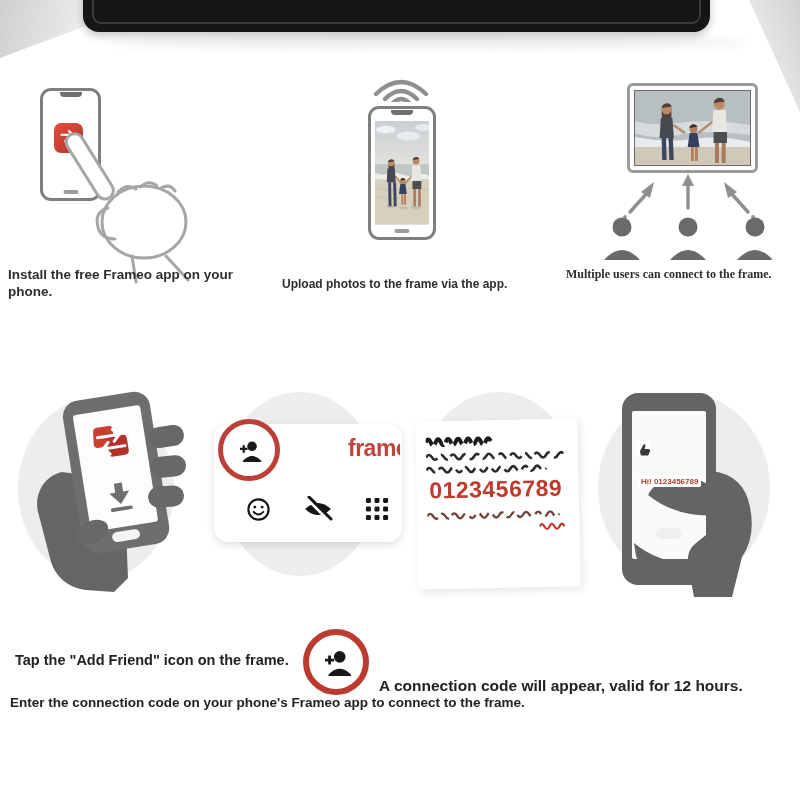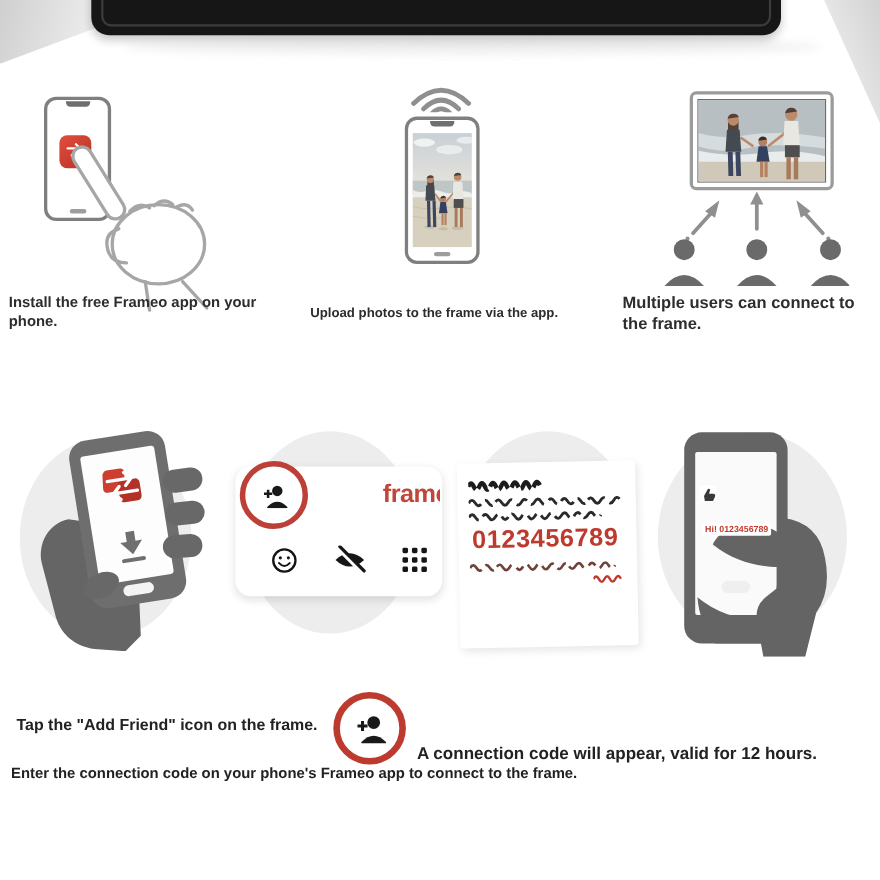--- a/index.html
+++ b/index.html
@@ -33,21 +33,21 @@
   .p2{left:368px;top:106px;width:62px;height:128px;}
   .photo2{position:absolute;left:4px;right:4px;top:12px;bottom:13px;}
   .frame3{left:627px;top:83px;width:117px;height:76px;border:3px solid #9b9b9b;border-radius:6px;
     background:#fff;padding:4px;z-index:3;}
   .frame3-photo{width:100%;height:100%;border:1px solid #6a6a6a;box-sizing:border-box;}
 
   
   .cap{font-weight:700;line-height:1.25;z-index:4;}
   .cap1{left:8px;top:267px;width:252px;font-size:13.5px;}
   .cap2{left:282px;top:277px;width:260px;font-size:12px;white-space:nowrap;}
-  .cap3{left:566px;top:267px;width:226px;font-size:15px;}
+  .cap3{left:566px;top:267px;width:226px;font-size:12px;font-family:Liberation Serif, serif;}
 
   
   .ell{background:#ededed;border-radius:50%;z-index:1;}
   .e1{left:18px;top:398px;width:156px;height:182px;}
   .e2{left:222px;top:392px;width:156px;height:184px;}
   .e3{left:420px;top:392px;width:156px;height:184px;}
   .e4{left:598px;top:393px;width:172px;height:190px;}
   .mid-svg{z-index:2;}
 
   .card1{left:214px;top:424px;width:188px;height:118px;background:#fff;border-radius:14px;

